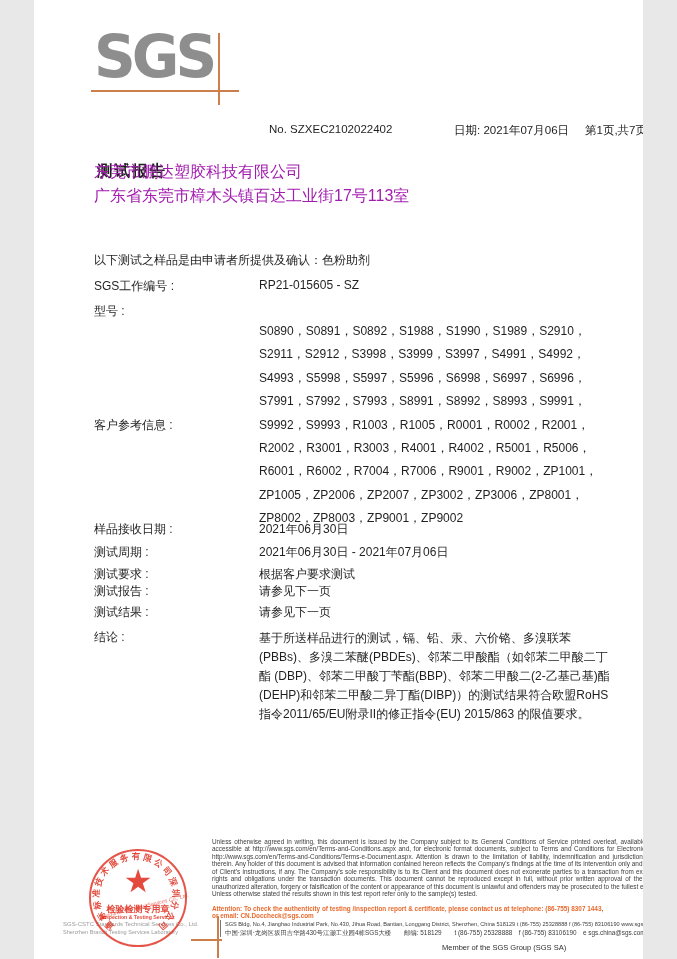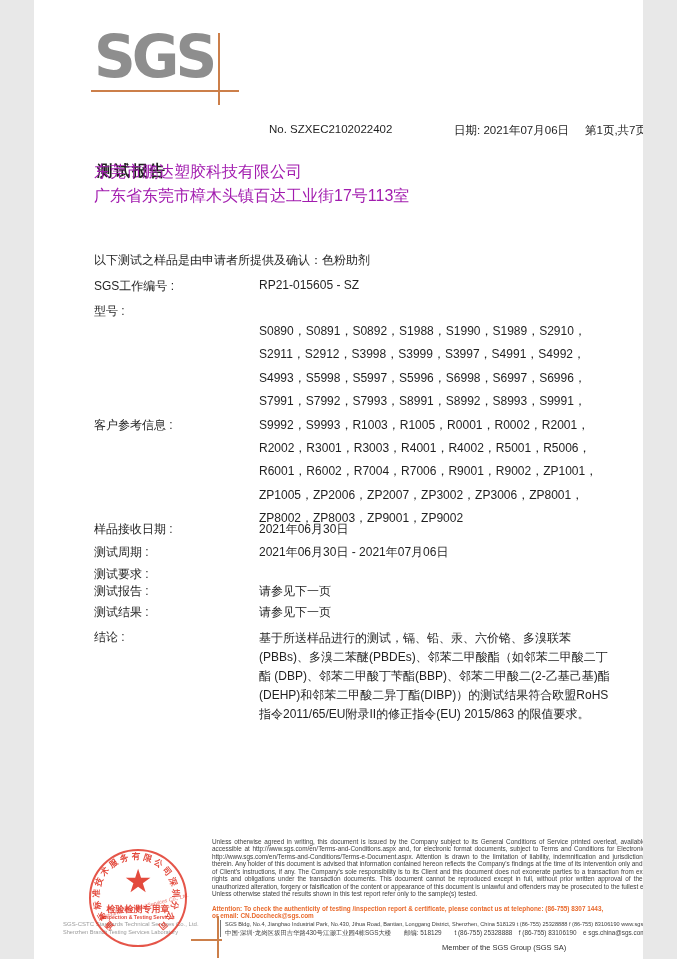--- a/index.html
+++ b/index.html
@@ -109,20 +109,21 @@
     <span class="val">2021年06月30日</span>
   </div>
 
   <div class="row" style="top:544px;align-items:center;">
     <span class="lbl">测试周期 :</span>
     <span class="val">2021年06月30日 - 2021年07月06日</span>
   </div>
 
   <div class="row" style="top:566px;">
     <span class="lbl">测试要求 :</span>
+    <span class="val">根据客户要求测试</span>
   </div>
 
   <div class="row" style="top:583px;">
     <span class="lbl">测试报告 :</span>
     <span class="val">请参见下一页</span>
   </div>
 
   <div class="row" style="top:604px;">
     <span class="lbl">测试结果 :</span>
     <span class="val">请参见下一页</span>

